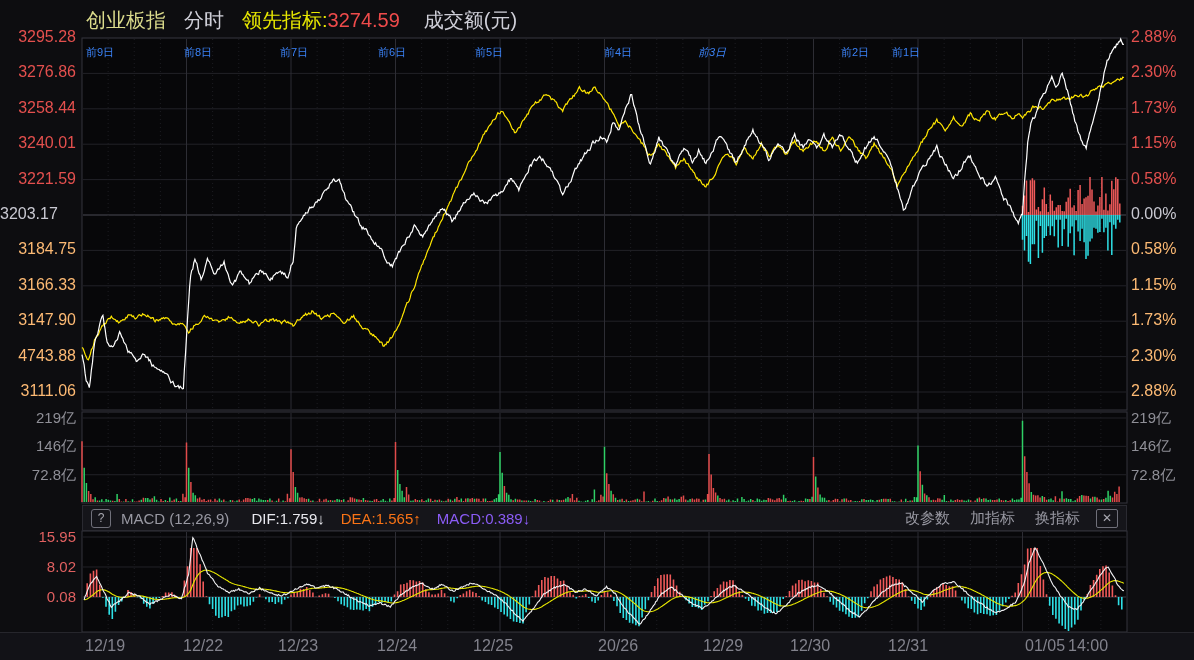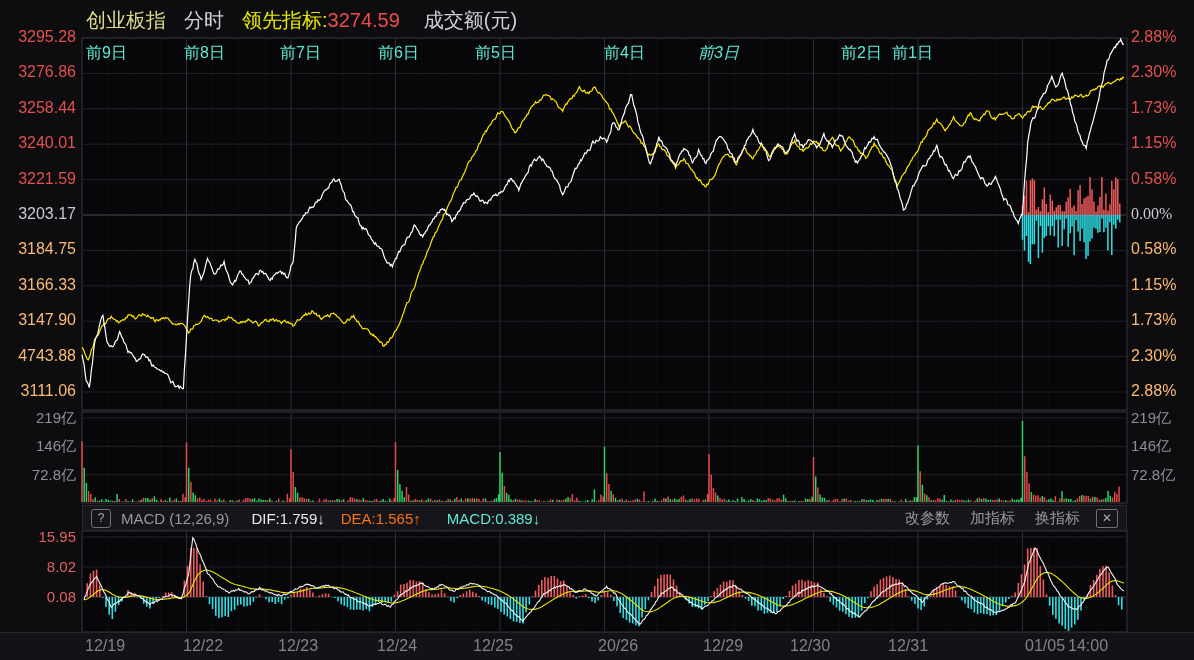--- a/index.html
+++ b/index.html
@@ -6,40 +6,40 @@
   body{width:1194px;height:660px;overflow:hidden;
        font-family:"Liberation Sans","DejaVu Sans",sans-serif;}
   .stage{position:relative;width:1194px;height:660px;background:#0d0d10;}
   #chart{position:absolute;left:0;top:0;}
   .lbl{position:absolute;white-space:nowrap;font-size:16px;line-height:17px;}
   .up{color:#e4504e}
   .flat{color:#c9c9d2}
   .down{color:#fdba74}
   .dim{color:#8f8f97;font-size:15px}
   .macd-tick{color:#e06060;font-size:15px}
-  .dayLbl{color:#5eead4;font-size:16px}
+  .dayLbl{color:#3b82f6;font-size:11px}
   .dateLbl{color:#82828c;font-size:16px}
   .hdr{position:absolute;left:86px;top:7px;display:flex;align-items:center;gap:18px;font-size:20px;}
   .h-sym{color:#dcdc8c}
   .h-mode{color:#cfcfd8}
   .h-leadwrap{display:flex;align-items:center}
   .h-lead{color:#e8e800}
   .h-leadv{color:#ef4b4b}
   .h-vol{color:#cfcfd8;margin-left:6px}
   .btmbar{position:absolute;left:0;top:632px;width:1194px;height:28px;
           background:#121217;border-top:1px solid #26262c;box-sizing:border-box;}
   .toolbar{position:absolute;left:82px;top:505px;width:1045px;height:26px;background:#15151a;
            border:1px solid #2a2a31;box-sizing:border-box;display:flex;align-items:center;
            padding:0 8px;font-size:15px;}
   .tb-help{width:18px;height:17px;border:1px solid #70707a;border-radius:3px;color:#a8a8b0;
            font-size:12px;display:flex;align-items:center;justify-content:center;flex:0 0 auto;}
   .tb-name{color:#9898a2;margin-left:10px}
   .tb-dif{color:#e8e8ee;margin-left:22px}
   .tb-dea{color:#f97316;margin-left:16px}
-  .tb-macd{color:#5eead4;margin-left:26px}
+  .tb-macd{color:#8b5cf6;margin-left:16px}
   .tb-spacer{flex:1}
   .tb-act{color:#9898a2;margin-left:20px;cursor:pointer}
   .tb-close{width:20px;height:17px;border:1px solid #70707a;border-radius:2px;color:#a8a8b0;
             display:flex;align-items:center;justify-content:center;font-size:12px;margin-left:16px;cursor:pointer}
 </style>
 </head>
 <body>
 
 <div class="stage">
   <svg id="chart" width="1194" height="660">
@@ -201,32 +201,32 @@
     </span>
     <span class="h-vol">成交额(元)</span>
   </div>
 
   <div id="labels">
       <span class="lbl up" style="left: 0px; width: 76px; text-align: right; top: 28px;">3295.28</span>
       <span class="lbl up" style="left: 0px; width: 76px; text-align: right; top: 63.4px;">3276.86</span>
       <span class="lbl up" style="left: 0px; width: 76px; text-align: right; top: 98.8px;">3258.44</span>
       <span class="lbl up" style="left: 0px; width: 76px; text-align: right; top: 134.2px;">3240.01</span>
       <span class="lbl up" style="left: 0px; width: 76px; text-align: right; top: 169.6px;">3221.59</span>
-      <span class="lbl flat" style="left: 0px; width: 76px; text-align: right; top: 205px;">3203.17</span>
+      <span class="lbl flat" style="left: 0px; width: 76px; text-align: left; top: 205px;">3203.17</span>
       <span class="lbl down" style="left: 0px; width: 76px; text-align: right; top: 240.4px;">3184.75</span>
       <span class="lbl down" style="left: 0px; width: 76px; text-align: right; top: 275.8px;">3166.33</span>
       <span class="lbl down" style="left: 0px; width: 76px; text-align: right; top: 311.2px;">3147.90</span>
       <span class="lbl down" style="left: 0px; width: 76px; text-align: right; top: 346.6px;">4743.88</span>
       <span class="lbl down" style="left: 0px; width: 76px; text-align: right; top: 382px;">3111.06</span>
       <span class="lbl up" style="left: 1131px; top: 28px;">2.88%</span>
       <span class="lbl up" style="left: 1131px; top: 63.4px;">2.30%</span>
       <span class="lbl up" style="left: 1131px; top: 98.8px;">1.73%</span>
       <span class="lbl up" style="left: 1131px; top: 134.2px;">1.15%</span>
       <span class="lbl up" style="left: 1131px; top: 169.6px;">0.58%</span>
-      <span class="lbl flat" style="left: 1131px; top: 205px; font-family: Liberation Serif, serif;">0.00%</span>
+      <span class="lbl flat" style="left: 1131px; top: 205px;">0.00%</span>
       <span class="lbl down" style="left: 1131px; top: 240.4px;">0.58%</span>
       <span class="lbl down" style="left: 1131px; top: 275.8px;">1.15%</span>
       <span class="lbl down" style="left: 1131px; top: 311.2px;">1.73%</span>
       <span class="lbl down" style="left: 1131px; top: 346.6px;">2.30%</span>
       <span class="lbl down" style="left: 1131px; top: 382px;">2.88%</span>
       <span class="lbl dim" style="left: 0px; width: 76px; text-align: right; top: 409px;">219亿</span>
       <span class="lbl dim" style="left: 0px; width: 76px; text-align: right; top: 437.333px;">146亿</span>
       <span class="lbl dim" style="left: 0px; width: 76px; text-align: right; top: 465.744px;">72.8亿</span>
       <span class="lbl dim" style="left: 1131px; top: 409px;">219亿</span>
       <span class="lbl dim" style="left: 1131px; top: 437.333px;">146亿</span>

